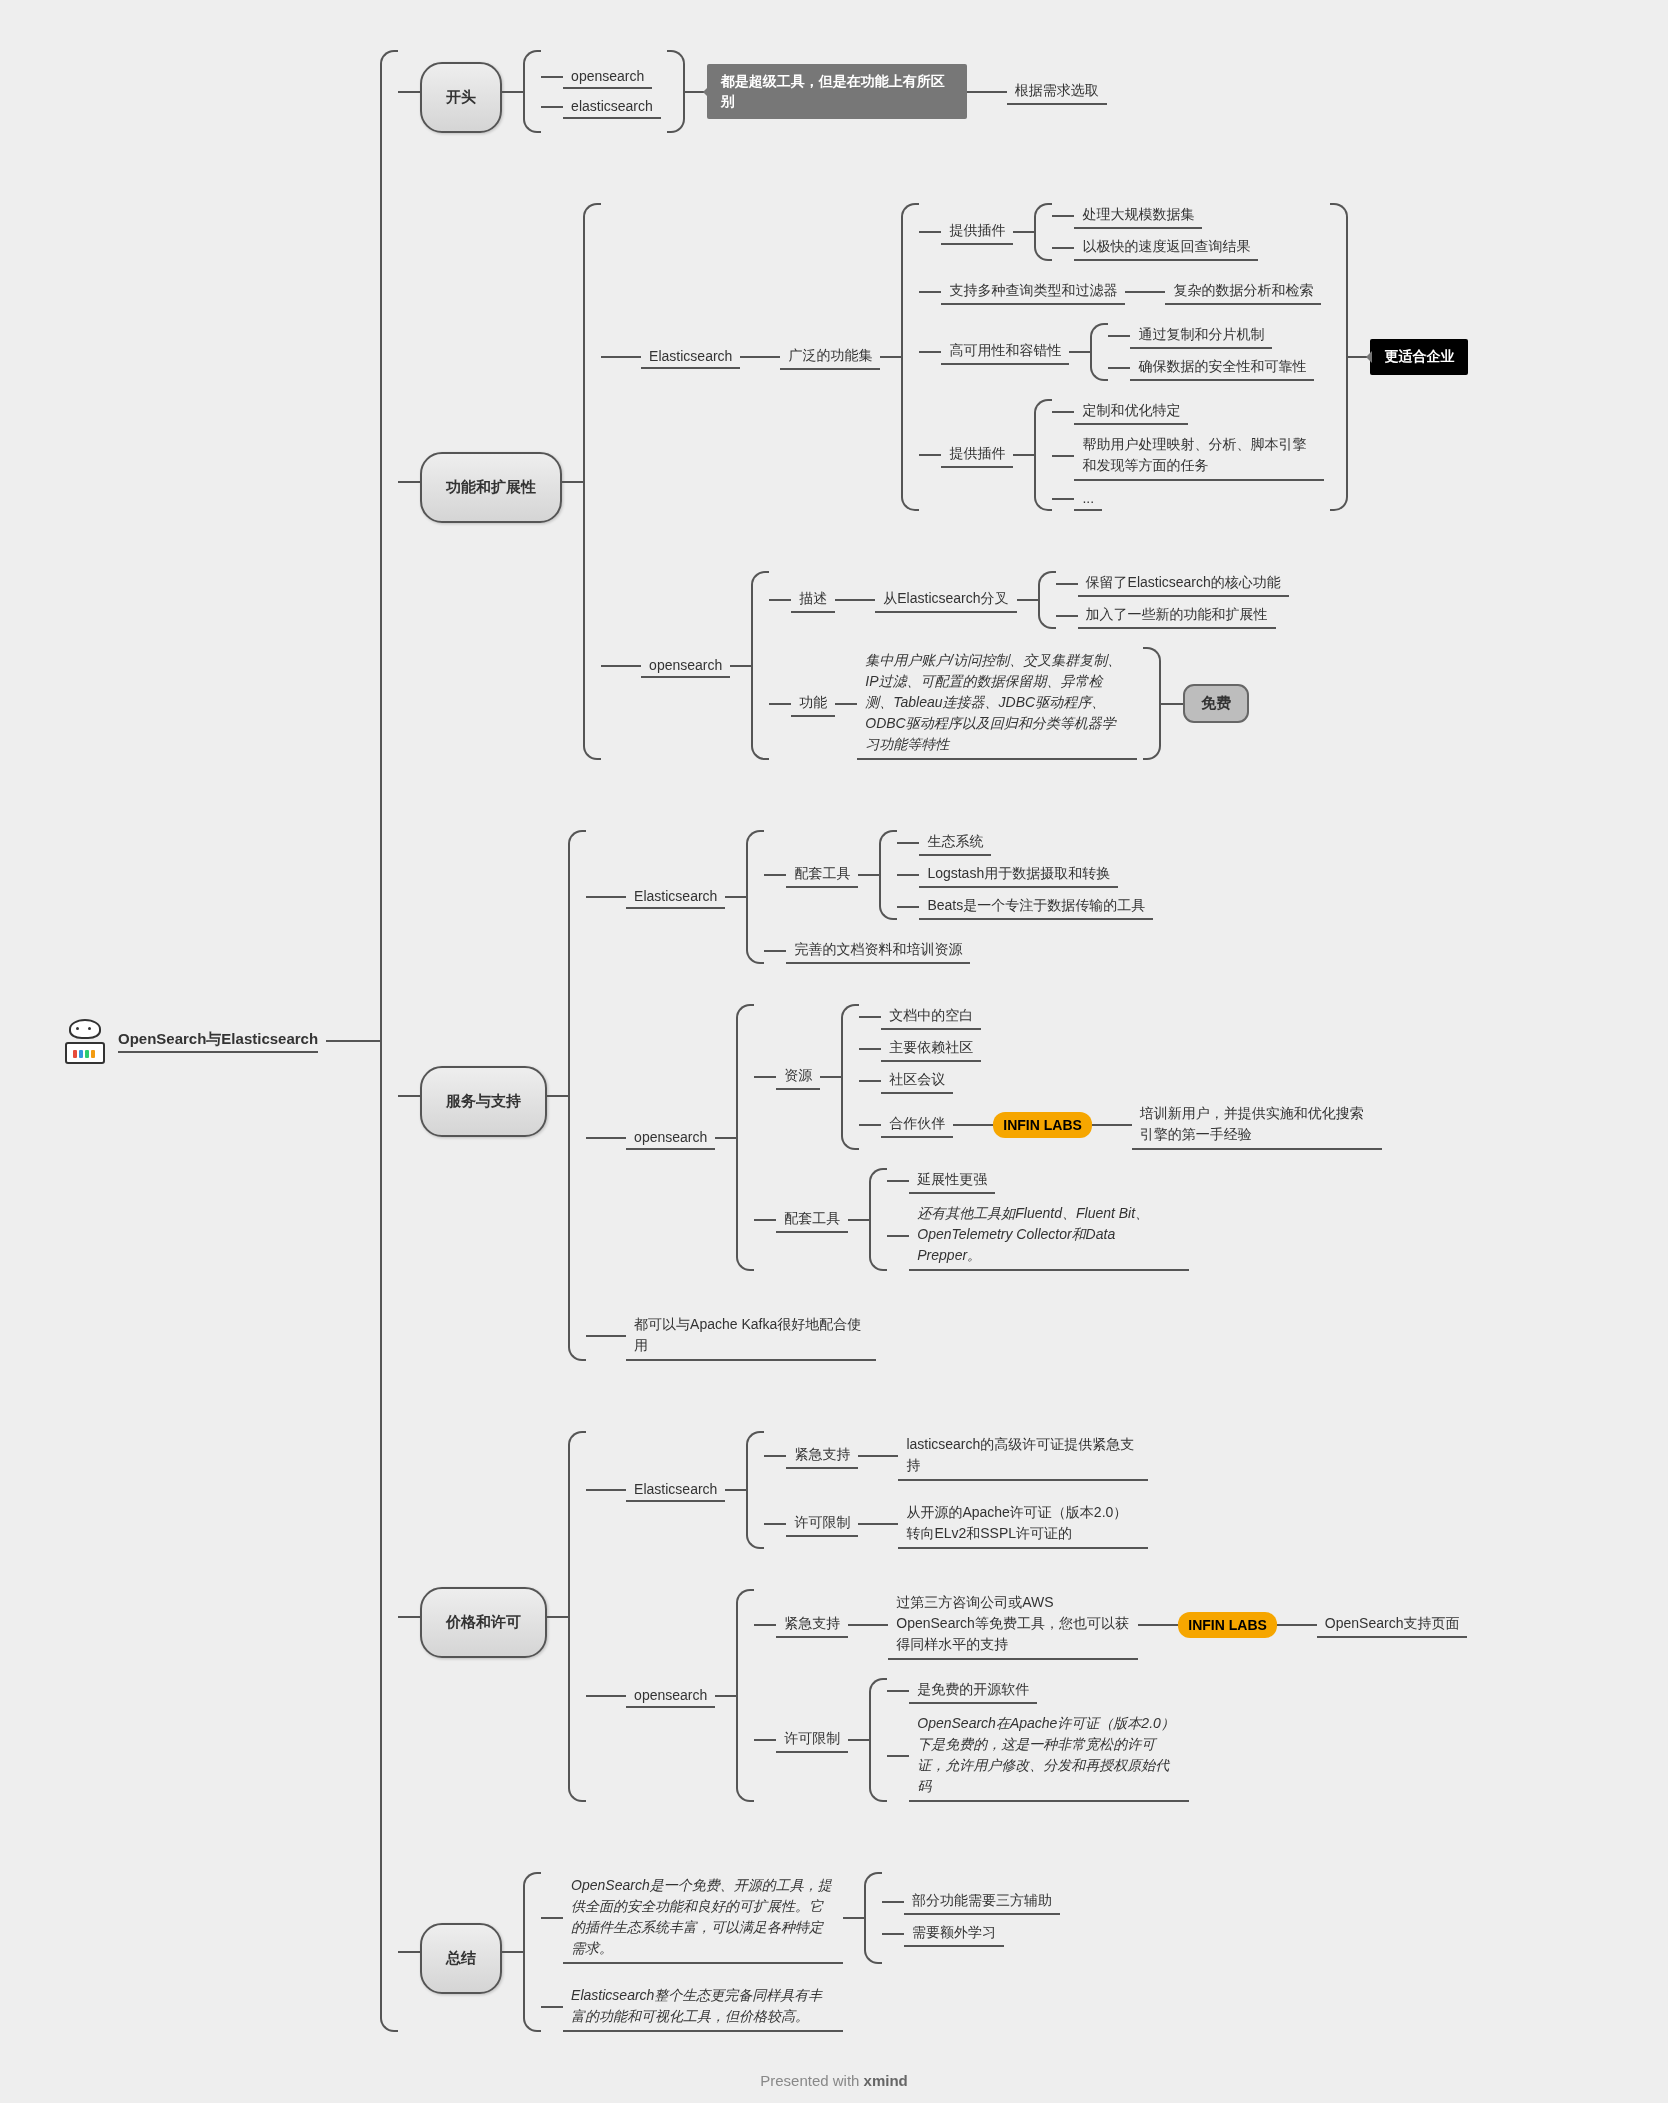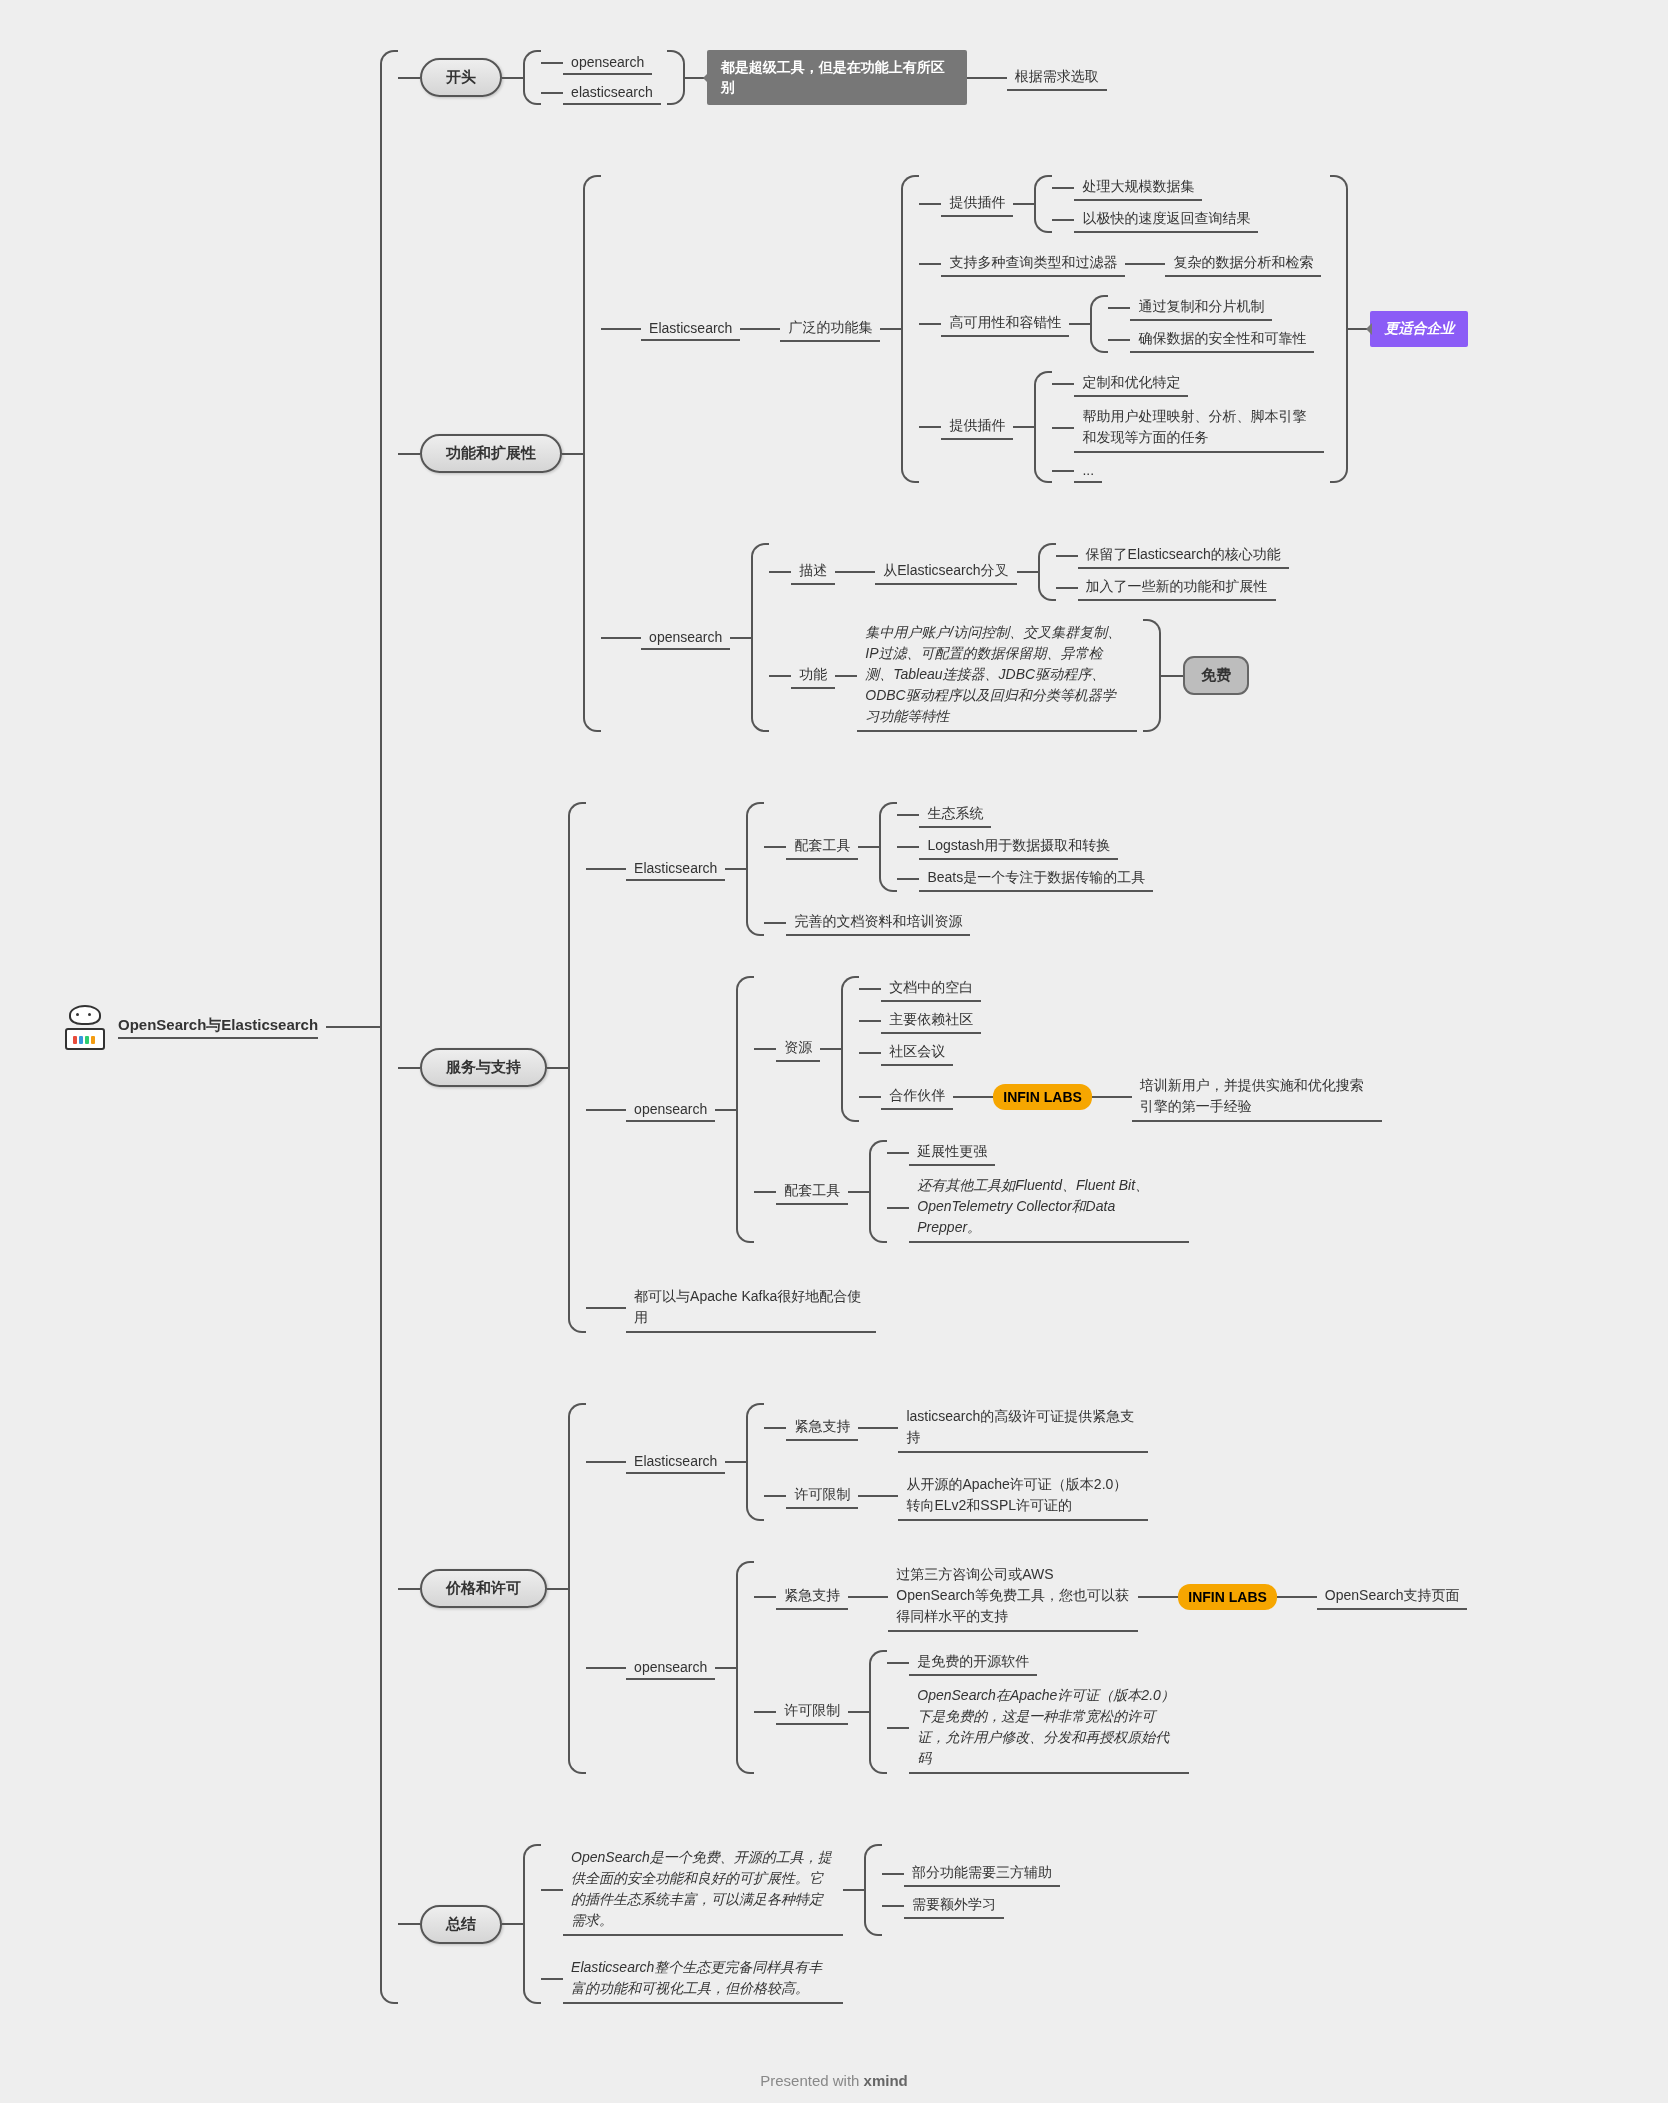--- a/index.html
+++ b/index.html
@@ -103,38 +103,39 @@
     white-space: normal;
     width: 280px;
     line-height: 1.5;
     font-style: italic;
   }
   .node.w250 { width: 250px; white-space: normal; line-height: 1.5; }
   .pill {
     background: linear-gradient(#eee,#d5d5d5);
     border: 2px solid #555;
     border-radius: 22px;
-    padding: 8px 24px;
+    padding: 24px 24px;
     font-weight: bold;
     font-size: 15px;
     white-space: nowrap;
     box-shadow: 1px 1px 3px rgba(0,0,0,.2);
+    margin-top: 12px;
   }
   .callout {
     background: #777;
     color: #fff;
     padding: 8px 14px;
     font-size: 14px;
     font-weight: bold;
     position: relative;
     border-radius: 2px;
     max-width: 260px;
     line-height: 1.4;
   }
-  .callout.dark { background:#8b5cf6;font-style:italic; }
+  .callout.dark { background:#000000; }
   .callout::after {
     content:"";
     position:absolute;
     right:-10px; top:50%;
     transform: translateY(-50%);
     border: 6px solid transparent;
     border-left-color: #777;
   }
   .callout.left-arrow::after{
     left:-10px; right:auto;

